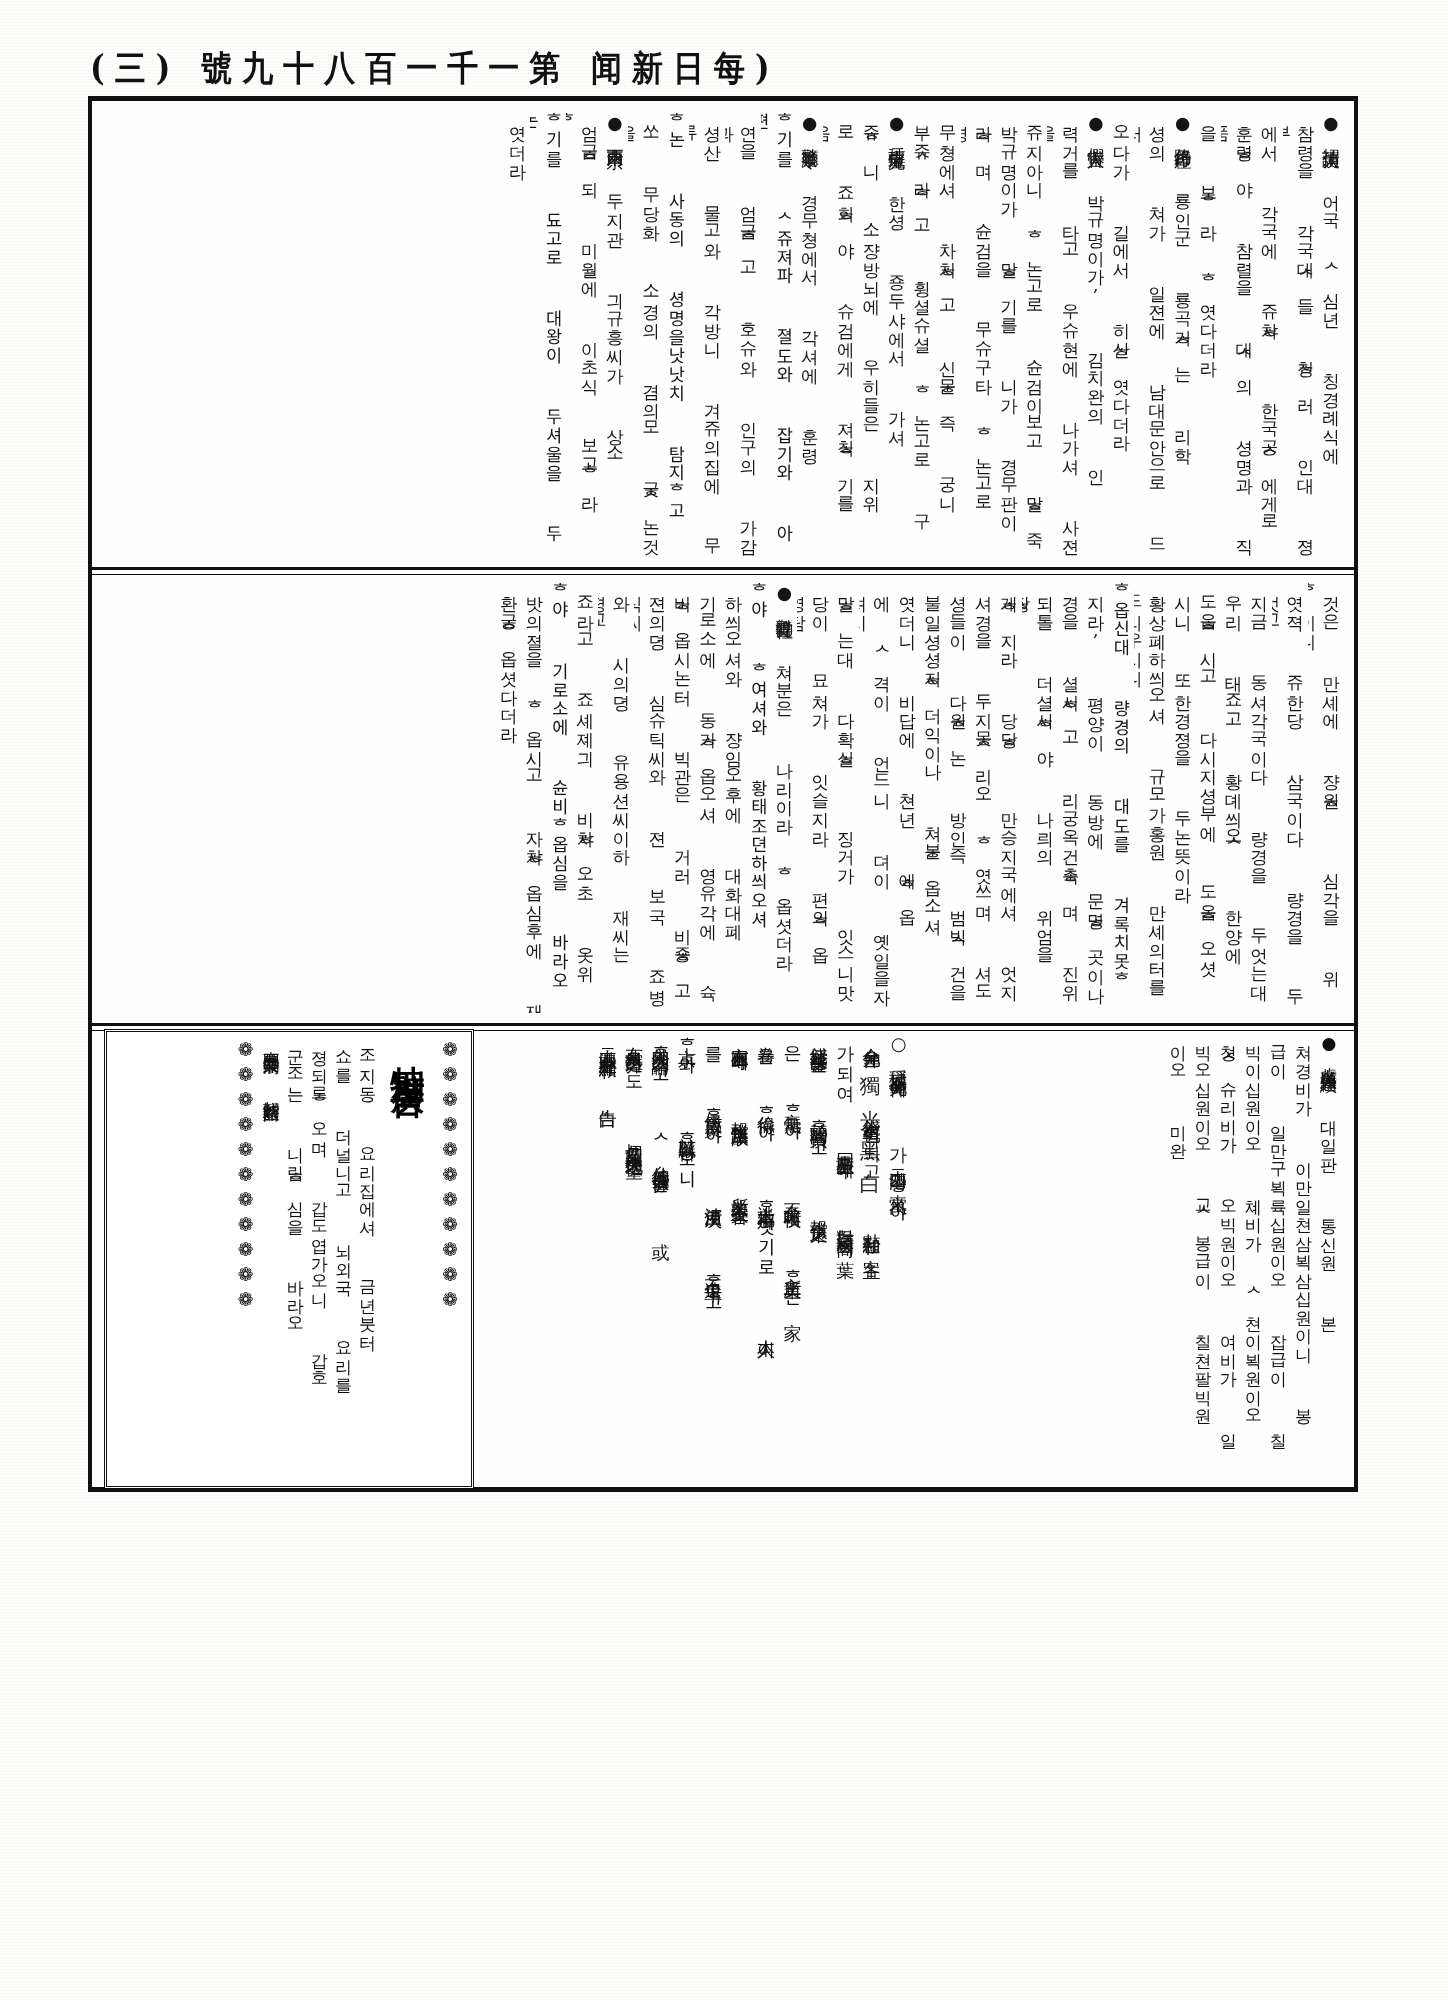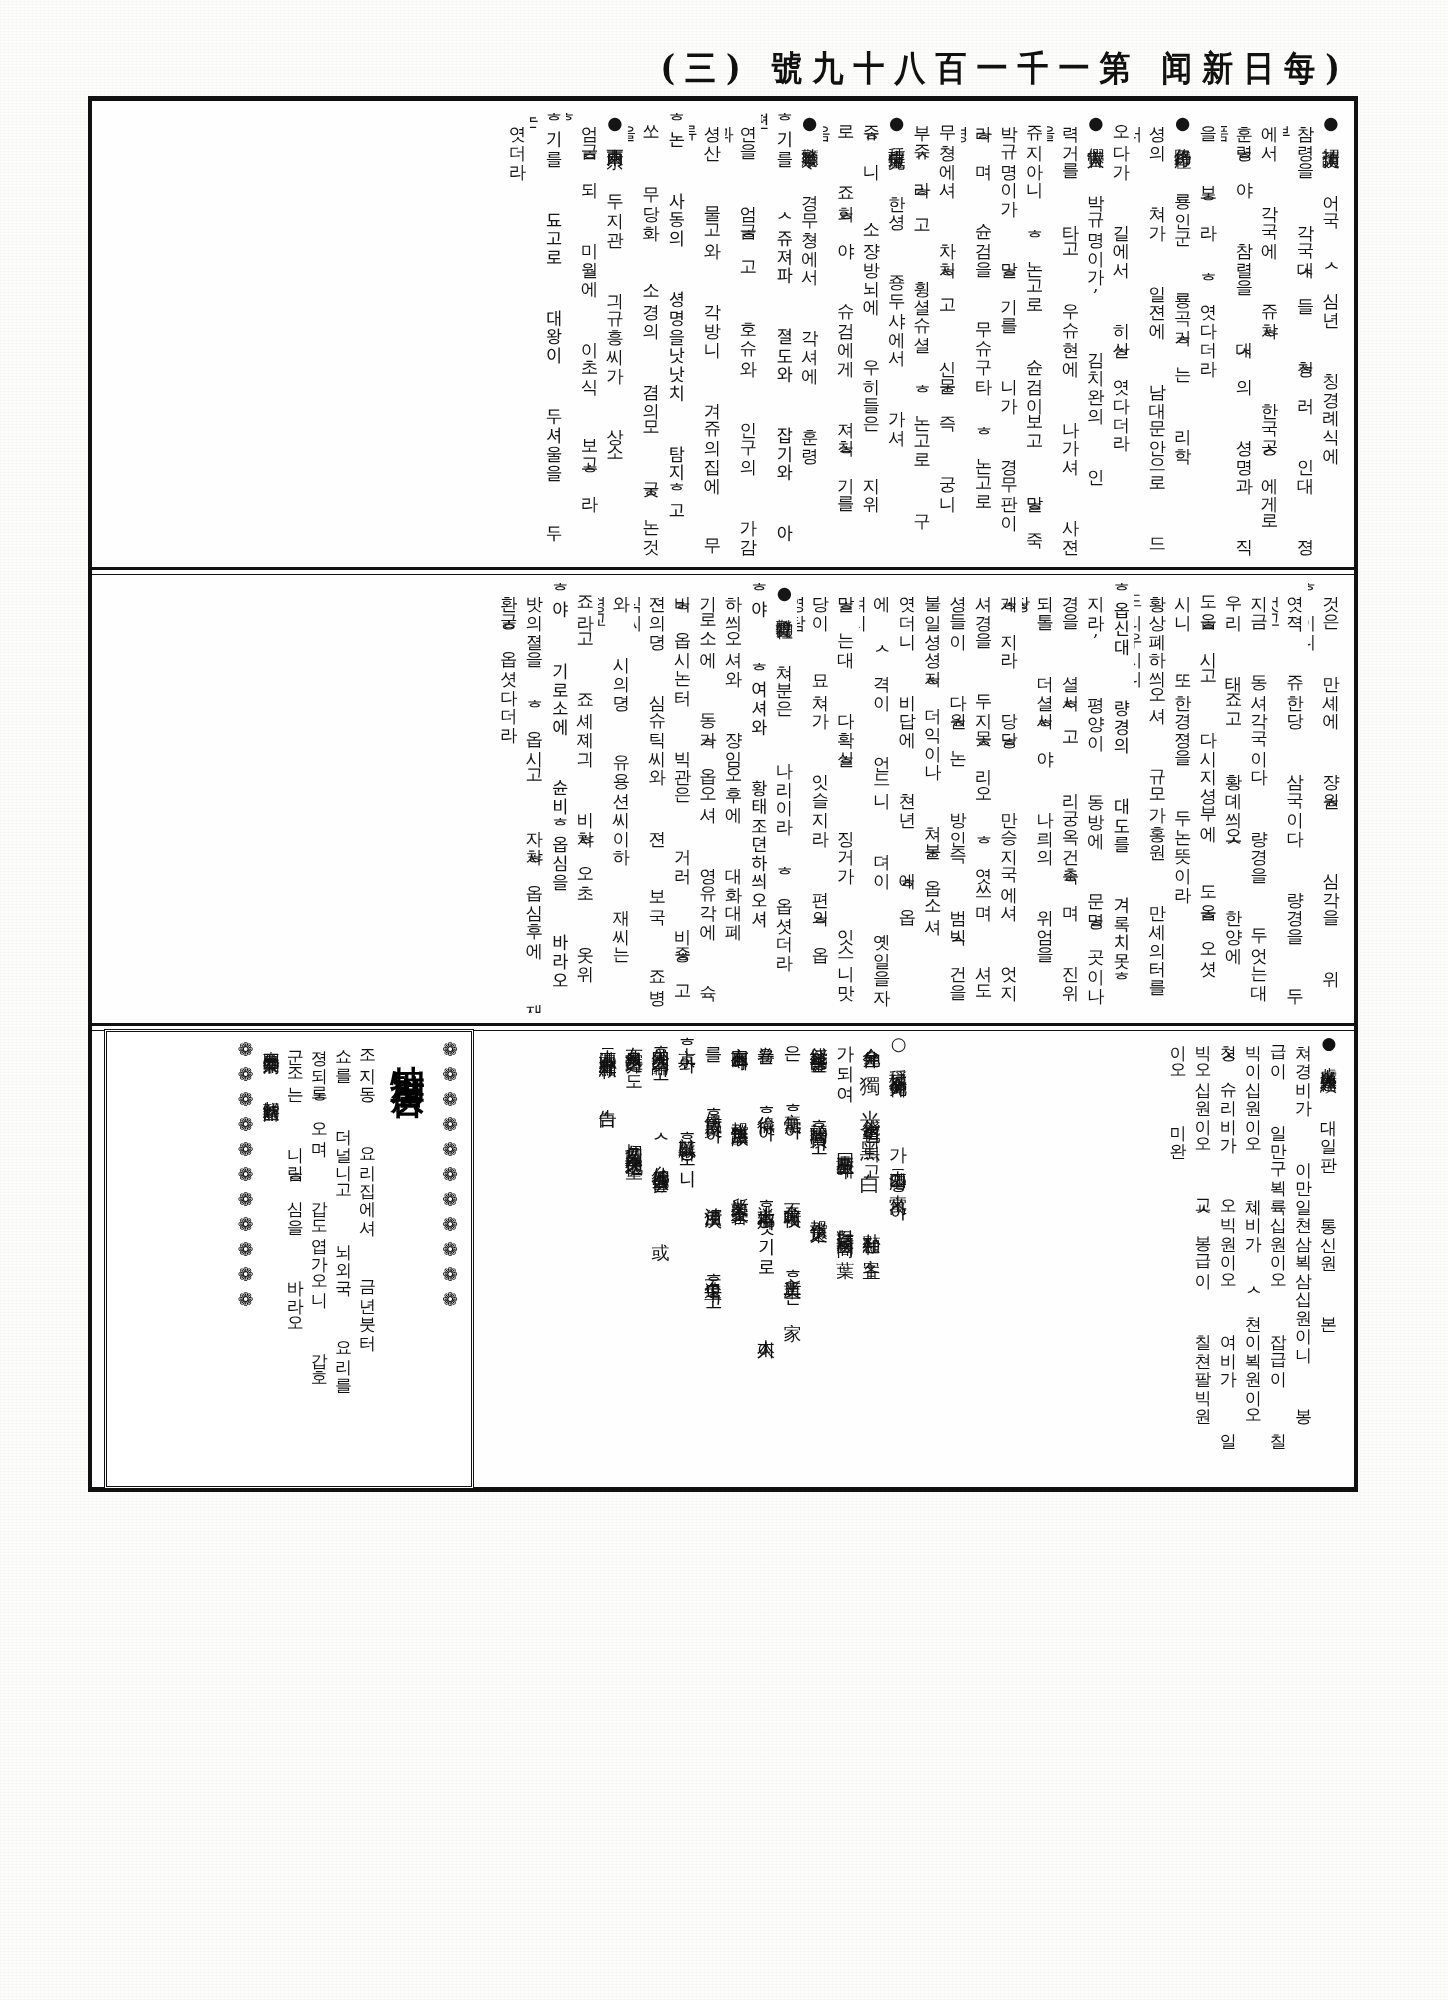--- a/index.html
+++ b/index.html
@@ -34,21 +34,21 @@
 
   
   .masthead {
     position: absolute;
     left: 90px;
     top: 46px;
     width: 1260px;
     height: 46px;
     display: flex;
     align-items: center;
-    justify-content: flex-end;
+    justify-content: flex-start;
   }
   .masthead-text {
     font-family: "DejaVu Serif", serif;
     font-size: 31px;
     font-weight: bold;
     letter-spacing: 10px;
     color: #111;
     white-space: nowrap;
     transform: scaleY(1.12);
   }

